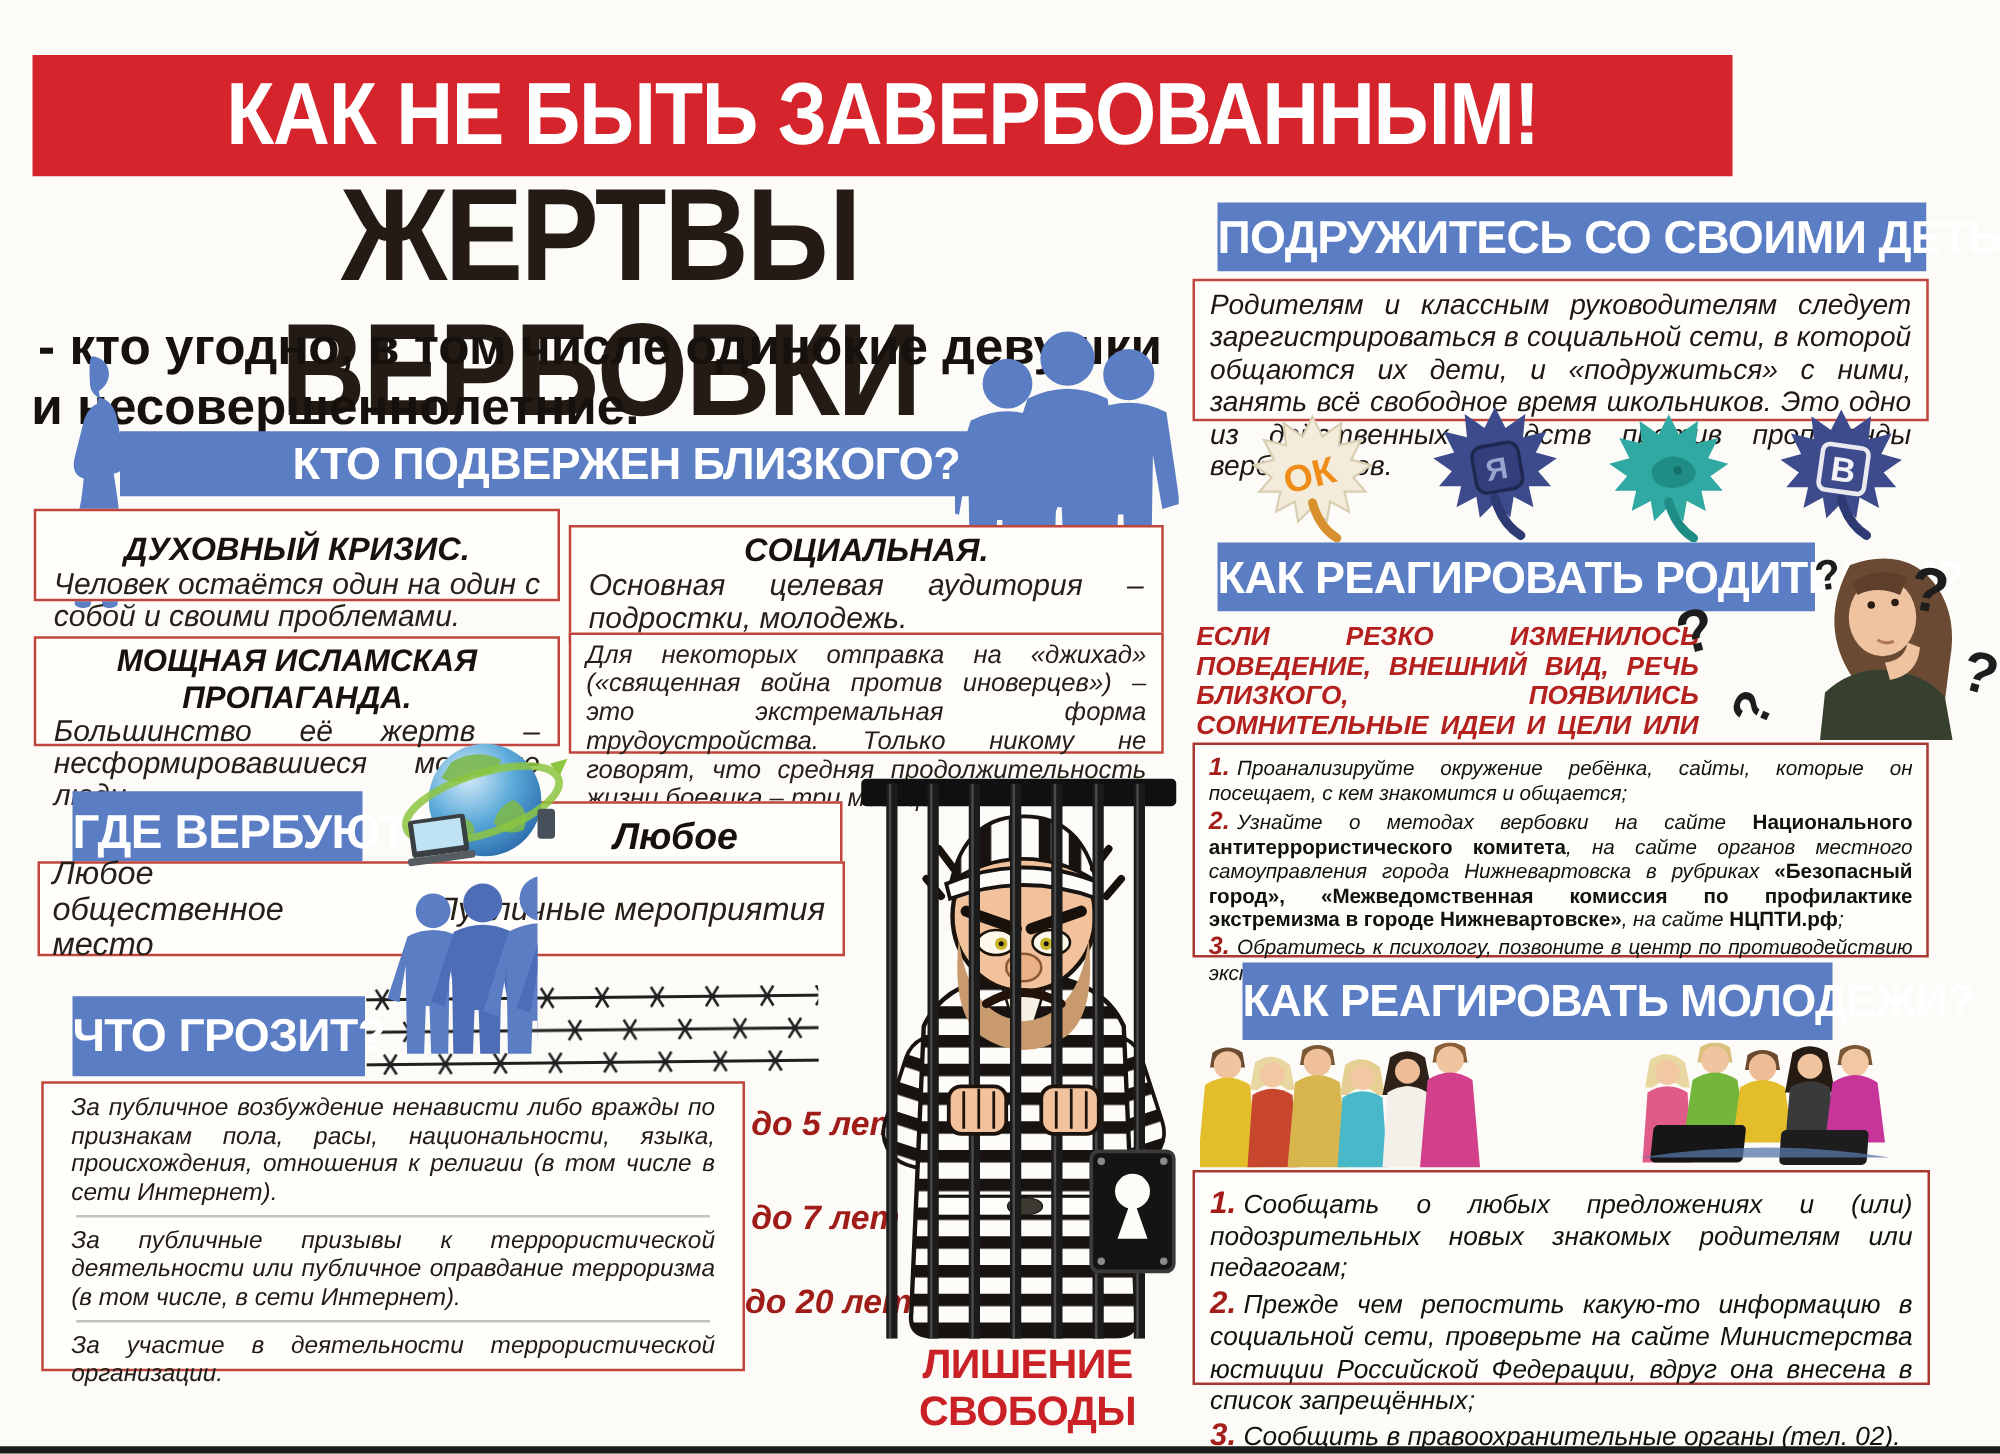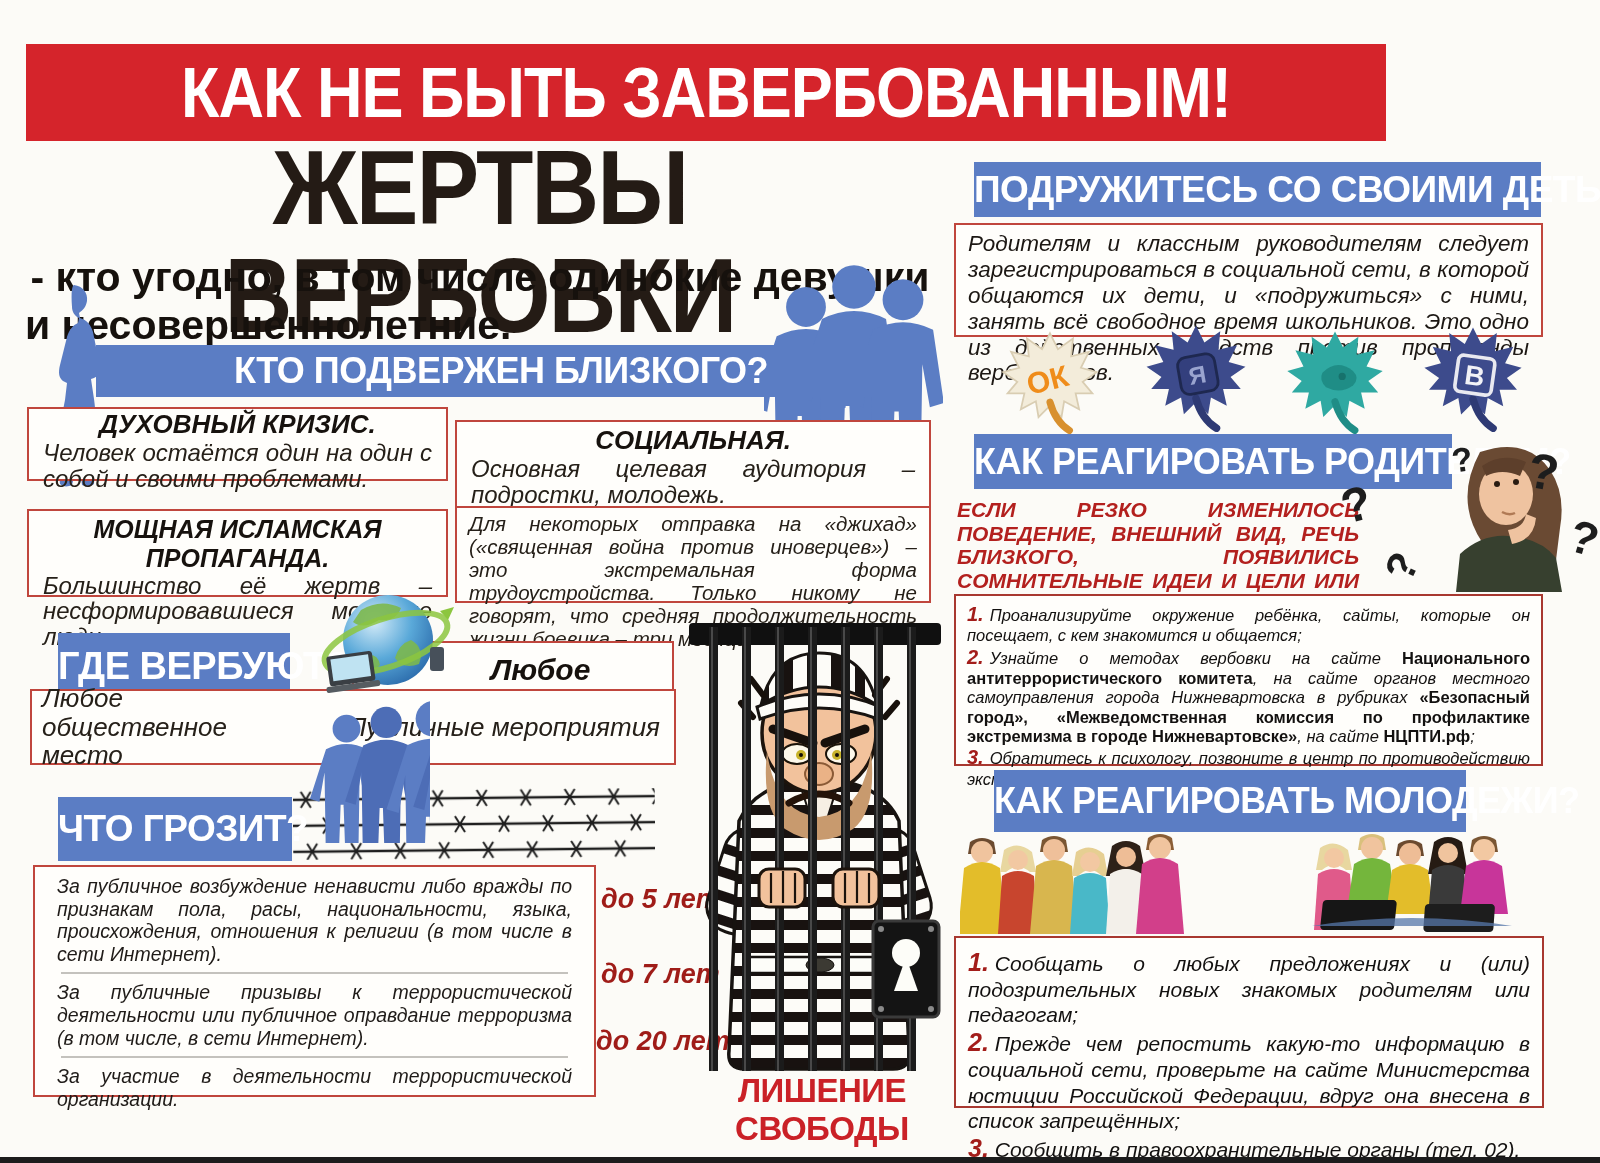--- a/index.html
+++ b/index.html
@@ -51,21 +51,21 @@
     <path fill="#5b7dc4" d="M46,2c9,1,14,8,13,16c-1,6-4,9-8,12l1,5c7,2,11,7,13,14l6,30c2,9,0,14-5,16l-3,1l3,20c2,14,2,26,0,38l-4,26c3,7,5,14,4,21c-3,3-8,3-12,1c-1-7-1-13,0-19l-3-24l-4,1l-2,24c1,6,1,12-1,18c-4,2-9,2-12-1c-1-7,1-14,4-20l-2-27c-1-12,0-24,3-37l2-17l-4-2c-4-3-5-8-3-16l7-28c2-7,6-12,11-14l1-5c-4-2-7-6-7-11C43,8,44,3,46,2z"></path>
   </svg>
   <svg class="abs" style="left:758px;top:264px;" width="185" height="240" viewBox="0 0 185 240" fill="#5b7dc4">
     <use href="#psil" x="0" y="0" width="84" height="218" transform="translate(6,22)"></use>
     <use href="#psil" x="0" y="0" width="92" height="238" transform="translate(50,0)"></use>
     <use href="#psil" x="0" y="0" width="86" height="224" transform="translate(102,14)"></use>
   </svg>
 
   <div class="bar" style="left:96px;top:345px;width:810px;height:52px;font-size:36px;line-height:52px;">КТО ПОДВЕРЖЕН БЛИЗКОГО?</div>
 
-  <div class="rbox" style="left:27px;top:407px;width:421px;height:74px;padding:1px 14px;">
+  <div class="rbox" style="left:27px;top:407px;width:421px;height:74px;padding:16px 14px;">
     <div class="boxtitle">ДУХОВНЫЙ КРИЗИС.</div>
     <div class="boxbody just">Человек остаётся один на один с собой и своими проблемами.</div>
   </div>
   <div class="rbox" style="left:455px;top:420px;width:476px;height:94px;padding:4px 14px;">
     <div class="boxtitle">СОЦИАЛЬНАЯ.</div>
     <div class="boxbody just">Основная целевая аудитория – подростки, молодежь.</div>
   </div>
   <div class="rbox" style="left:27px;top:509px;width:421px;height:88px;padding:4px 14px;">
     <div class="boxtitle" style="font-size:25px;">МОЩНАЯ ИСЛАМСКАЯ ПРОПАГАНДА.</div>
     <div class="boxbody just">Большинство её жертв – несформировавшиеся молодые люди.</div>

